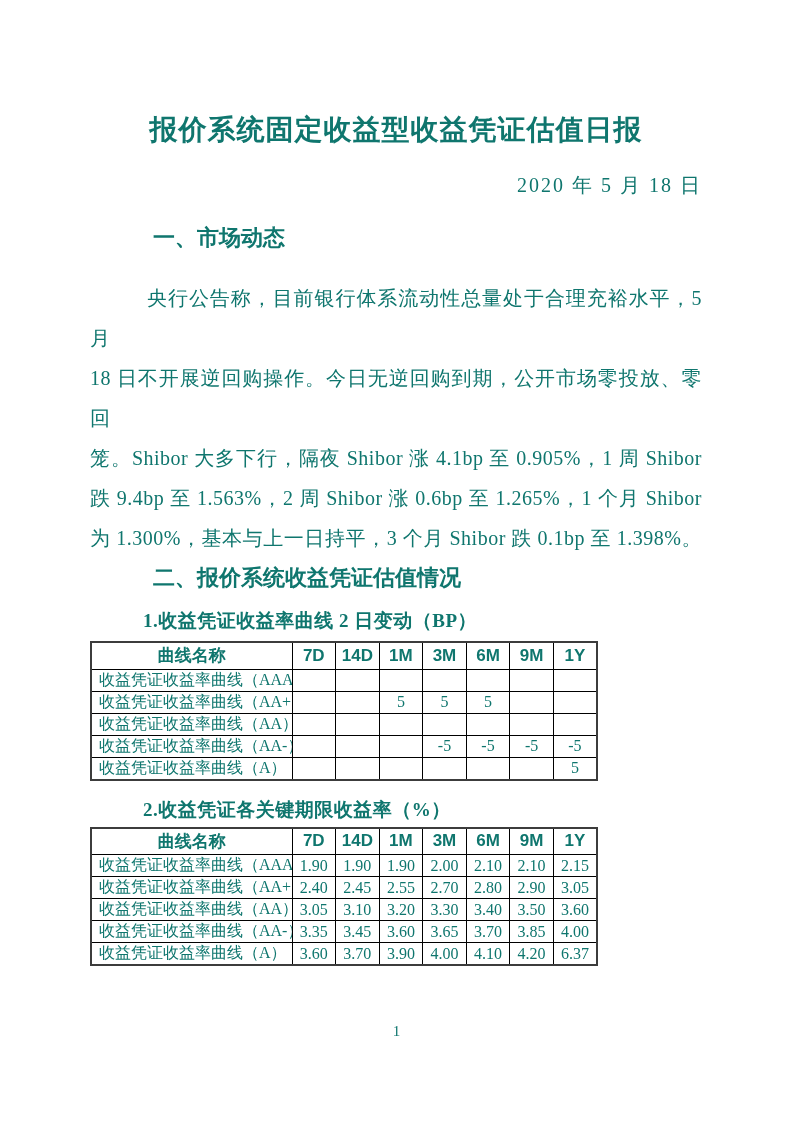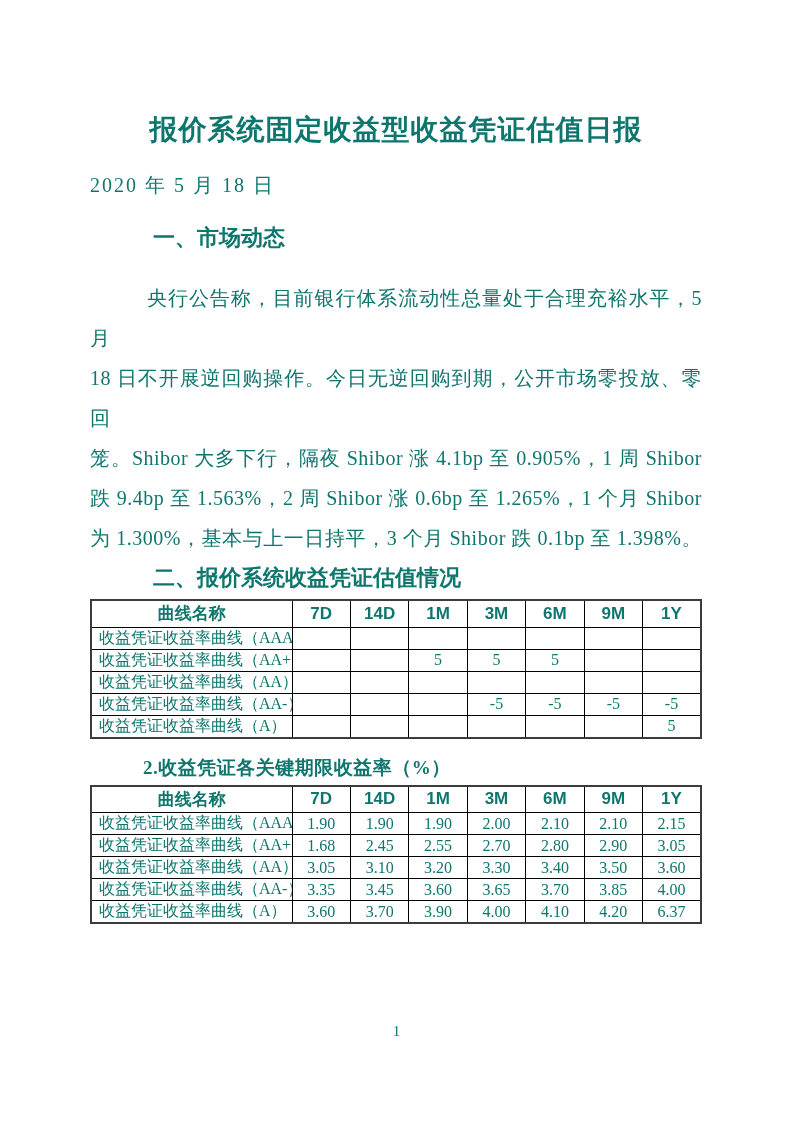--- a/index.html
+++ b/index.html
@@ -24,21 +24,21 @@
     font-weight: 700;
     font-size: 28px;
     line-height: 36px;
     text-align: center;
     letter-spacing: 1px;
   }
   .doc-date {
     margin-top: 26px;
     font-size: 20px;
     line-height: 22px;
-    text-align: left;
+    text-align: right;
     letter-spacing: 2px;
   }
   .sec-heading {
     margin: 0;
     font-family: "Liberation Sans", sans-serif;
     font-weight: 700;
     font-size: 22px;
     line-height: 24px;
   }
   .sec-heading.first { margin-top: 30px; margin-left: 63px; }
@@ -58,21 +58,21 @@
   .tbl-caption {
     font-weight: 700;
     font-size: 19px;
     line-height: 22px;
     margin-left: 53px;
     letter-spacing: 0.5px;
   }
   .tbl-caption.c1 { margin-top: 20px; }
   .tbl-caption.c2 { margin-top: 18px; }
   table.data-table {
-    width: 612px;
+    width: 508px;
     border-collapse: collapse;
     table-layout: fixed;
     border: 2px solid #3c3c3c;
   }
   table.t1 { margin-top: 9px; }
   table.t2 { margin-top: 6px; }
   table.data-table th, table.data-table td {
     border: 1px solid #000000;
     padding: 0;
     text-align: center;
@@ -121,20 +121,21 @@
     <div class="para">
       <div class="pline indent">央行公告称，目前银行体系流动性总量处于合理充裕水平，5 月</div>
       <div class="pline">18 日不开展逆回购操作。今日无逆回购到期，公开市场零投放、零回</div>
       <div class="pline">笼。Shibor 大多下行，隔夜 Shibor 涨 4.1bp 至 0.905%，1 周 Shibor</div>
       <div class="pline">跌 9.4bp 至 1.563%，2 周 Shibor 涨 0.6bp 至 1.265%，1 个月 Shibor</div>
       <div class="pline">为 1.300%，基本与上一日持平，3 个月 Shibor 跌 0.1bp 至 1.398%。</div>
     </div>
 
     <h2 class="sec-heading second">二、报价系统收益凭证估值情况</h2>
 
+    <div class="tbl-caption c1">1.收益凭证收益率曲线 2 日变动（BP）</div>
 
     <table class="data-table t1" data-table="valuation_section.bp_table">
         <thead>
           <tr>
             <th class="label-col">曲线名称</th>
             <th>7D</th>
             <th>14D</th>
             <th>1M</th>
             <th>3M</th>
             <th>6M</th>
@@ -217,21 +218,21 @@
             <td>1.90</td>
             <td>1.90</td>
             <td>1.90</td>
             <td>2.00</td>
             <td>2.10</td>
             <td>2.10</td>
             <td>2.15</td>
           </tr>
           <tr>
             <td class="label-col">收益凭证收益率曲线（AA+）</td>
-            <td>1.68</td>
+            <td>2.40</td>
             <td>2.45</td>
             <td>2.55</td>
             <td>2.70</td>
             <td>2.80</td>
             <td>2.90</td>
             <td>3.05</td>
           </tr>
           <tr>
             <td class="label-col">收益凭证收益率曲线（AA）</td>
             <td>3.05</td>

